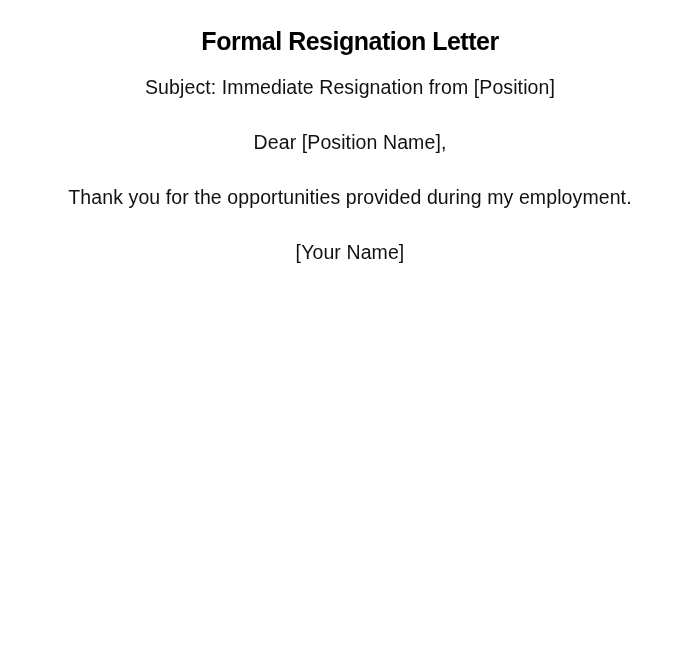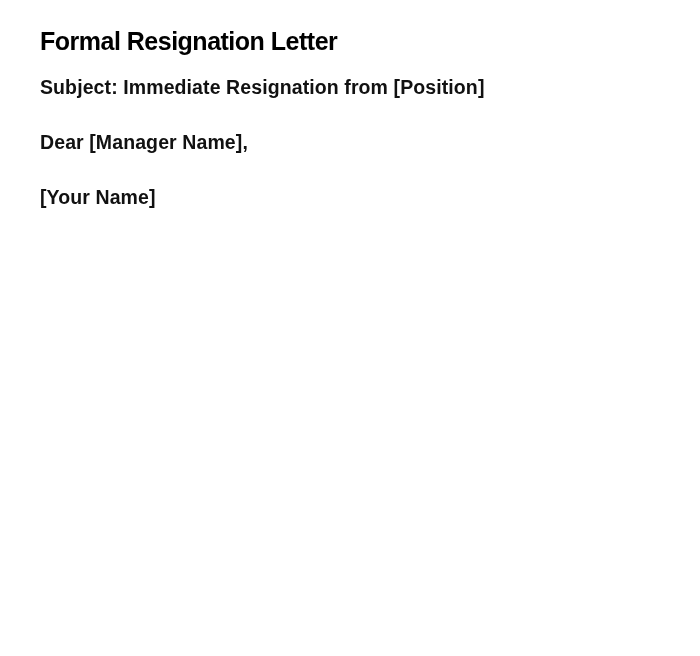--- a/index.html
+++ b/index.html
@@ -11,38 +11,39 @@
       overflow: hidden;
     }
     .page {
       position: relative;
       width: 700px;
       height: 656px;
       box-sizing: border-box;
       padding: 24px 40px 0 40px;
       color: #111111;
       font-family: "Liberation Sans", sans-serif;
+      text-align: center;
     }
     .title {
       font-size: 25px;
       font-weight: bold;
       letter-spacing: -0.5px;
       margin: 0 0 10px 0;
       line-height: 34px;
       color: #000000;
     }
     .para {
       font-size: 19.5px;
       line-height: 35px;
       margin: 12px 0 20px 0;
       letter-spacing: 0.1px;
-      font-weight: bold;
     }
   </style>
 </head>
 <body>
 
 <div class="page">
   <h1 class="title">Formal Resignation Letter</h1>
   <p class="para">Subject: Immediate Resignation from [Position]</p>
-  <p class="para">Dear [Manager Name],</p>
+  <p class="para">Dear [Position Name],</p>
+  <p class="para">Thank you for the opportunities provided during my employment.</p>
   <p class="para">[Your Name]</p>
 </div>
 
 </body></html>

